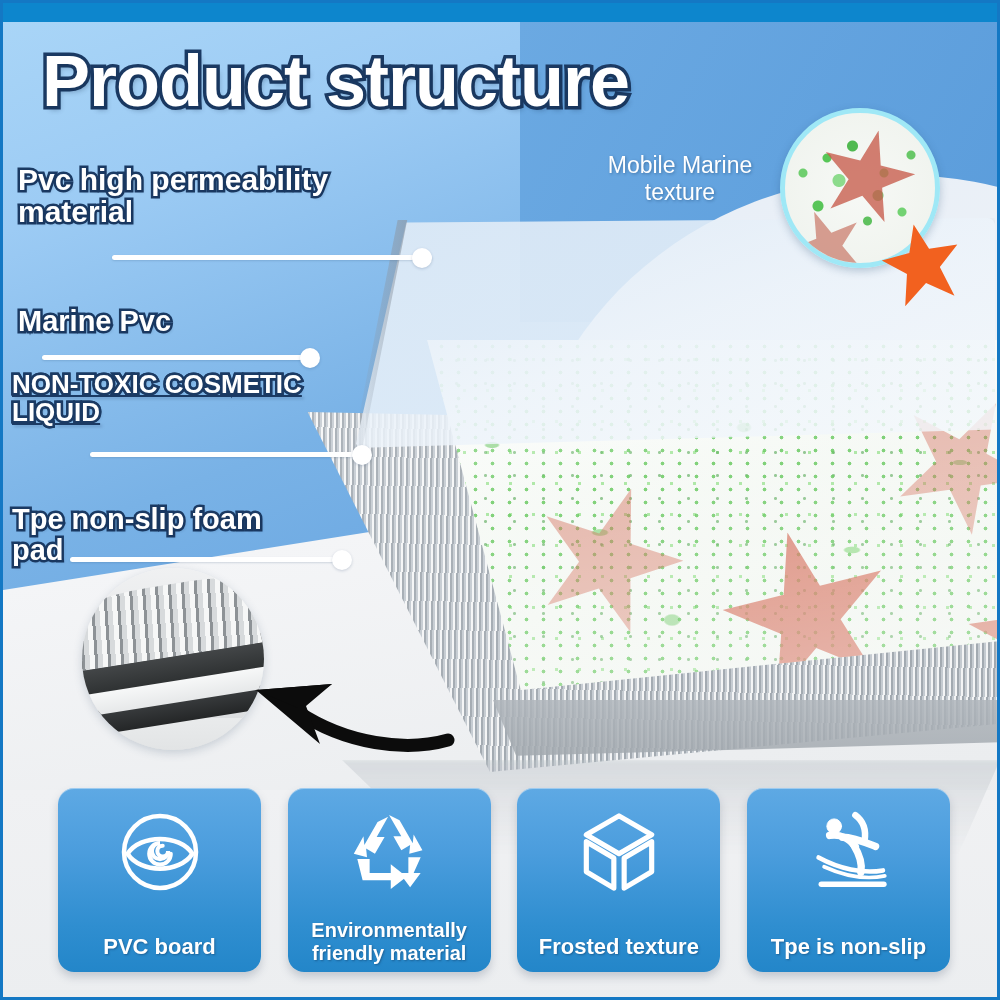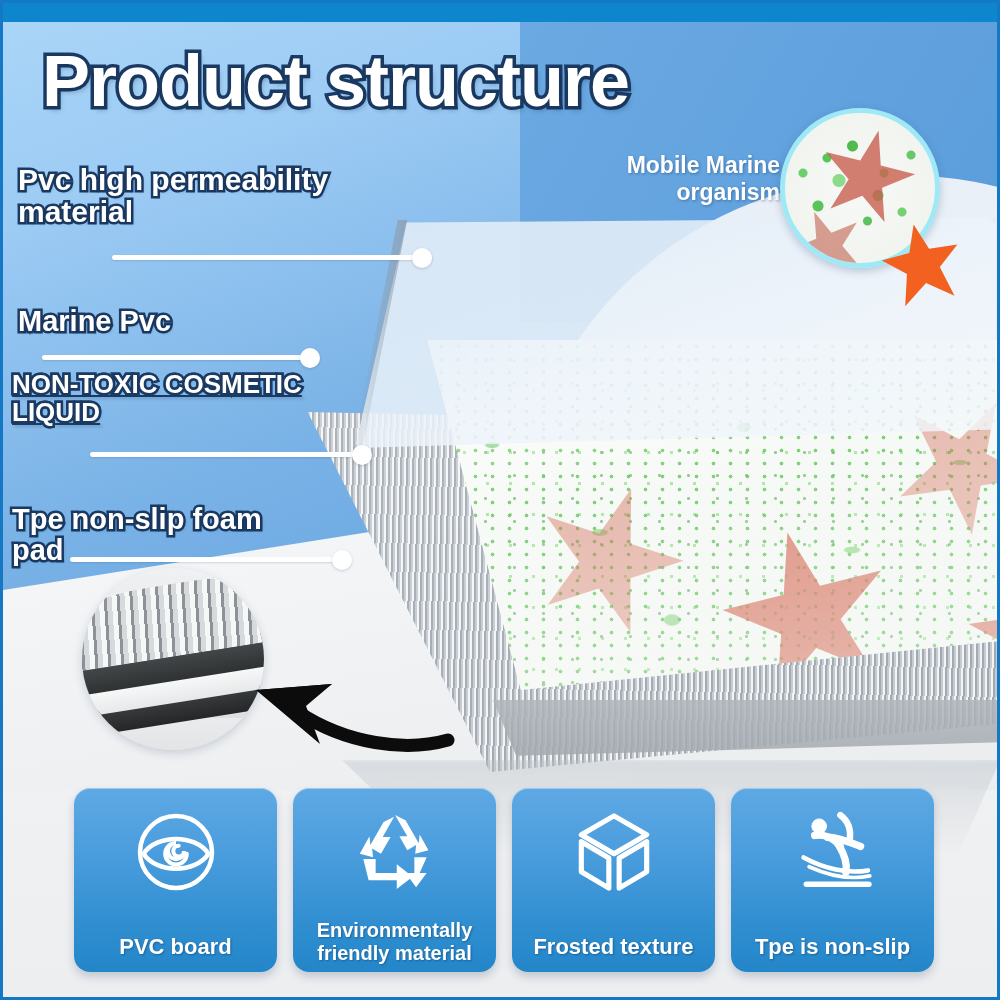--- a/index.html
+++ b/index.html
@@ -82,21 +82,21 @@
     box-shadow:0 1px 2px rgba(40,70,110,.18);
   }
   .conn-dot{
     position:absolute; width:20px; height:20px; border-radius:50%;
     background:#ffffff; box-shadow:0 1px 3px rgba(40,70,110,.22);
   }
 
   
   .marine-label{
     position:absolute; left:580px; top:152px; width:200px;
-    text-align:right; color:#ffffff; font-size:23px; font-weight:bold;
+    text-align:center; color:#ffffff; font-size:23px; font-weight:normal;
     line-height:1.18; text-shadow:1px 1px 3px rgba(25,60,100,.45);
   }
   .bubble{
     position:absolute; left:780px; top:108px; width:160px; height:160px;
     border-radius:50%;
     border:5px solid #9fe8f6;
     background:
       radial-gradient(circle at 28% 30%, rgba(60,190,60,.85) 0 4px, transparent 5px),
       radial-gradient(circle at 45% 22%, rgba(40,170,40,.8) 0 5px, transparent 6px),
       radial-gradient(circle at 66% 40%, rgba(70,200,70,.7) 0 4px, transparent 5px),
@@ -251,21 +251,21 @@
     position:absolute; left:0; top:150px; width:200px; height:60px;
     background:linear-gradient(180deg,#e9ebec 0%, #dcdedf 100%);
   }
 
   
   .arrow-svg{ position:absolute; left:236px; top:648px; }
 
   
   .features{
     position:absolute; left:58px; top:788px; width:892px; height:184px;
-    display:flex; justify-content:center;gap:16px;
+    display:flex; justify-content:space-between;gap:16px;
   }
   .fbox{
     width:203px; height:184px;
     border-radius:16px;
     background:linear-gradient(180deg,#5ea9e4 0%, #4b9ddd 35%, #2f8ed0 75%, #2386c9 100%);
     box-shadow:0 5px 9px rgba(90,105,125,.28), inset 0 1px 0 rgba(255,255,255,.4);
     position:relative;
     display:flex; flex-direction:column; align-items:center; justify-content:flex-start;
     padding-top:16px;
   }
@@ -323,21 +323,21 @@
   <div class="label lbl-3">NON-TOXIC COSMETIC LIQUID</div>
   <div class="connector" style="left:90px; top:452px; width:272px;"></div>
   <div class="conn-dot" style="left:352px; top:445px;"></div>
 
   <div class="label lbl-4">Tpe non-slip foam pad</div>
   <div class="connector" style="left:70px; top:557px; width:272px;"></div>
   <div class="conn-dot" style="left:332px; top:550px;"></div>
 
   <div class="marine-label">
     <div>Mobile Marine</div>
-    <div>organism</div>
+    <div>texture</div>
   </div>
   <div class="bubble">
     <div class="star-in"></div>
     <div class="star-in2"></div>
   </div>
   <div class="starfish-orange"></div>
 
   <div class="zoomcircle">
     <div class="zc-base"></div>
     <div class="zc-black2"></div>

